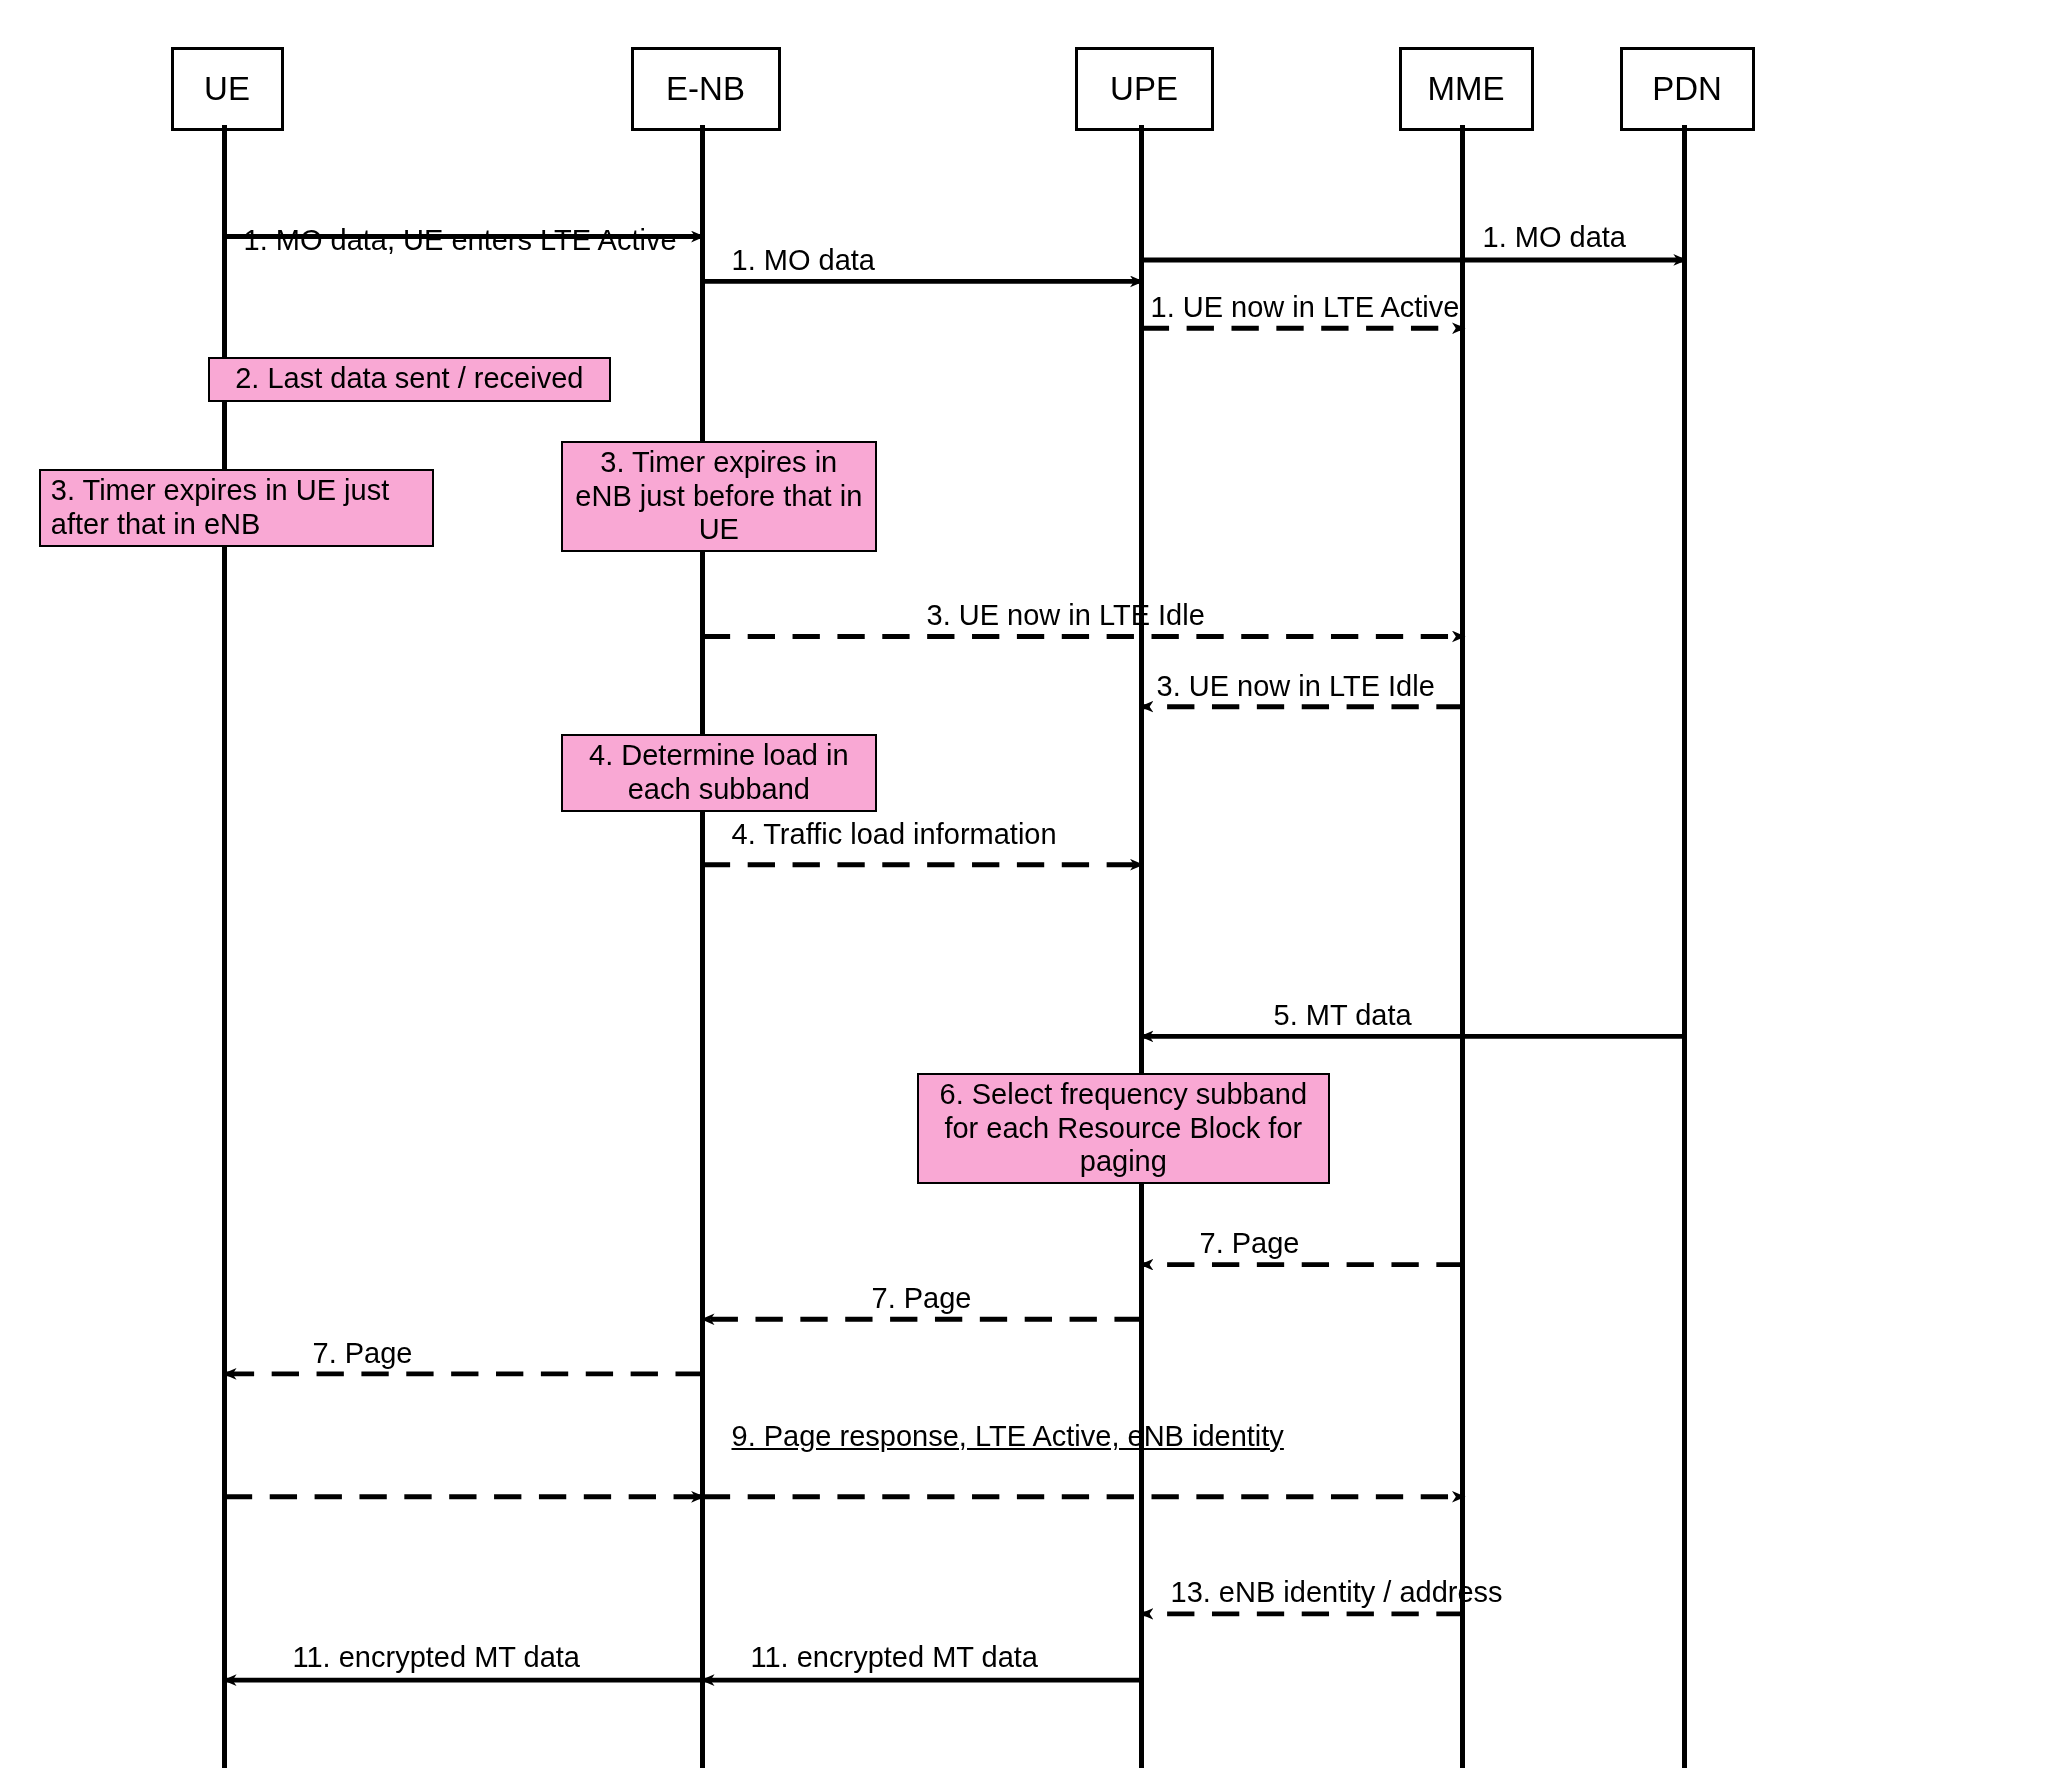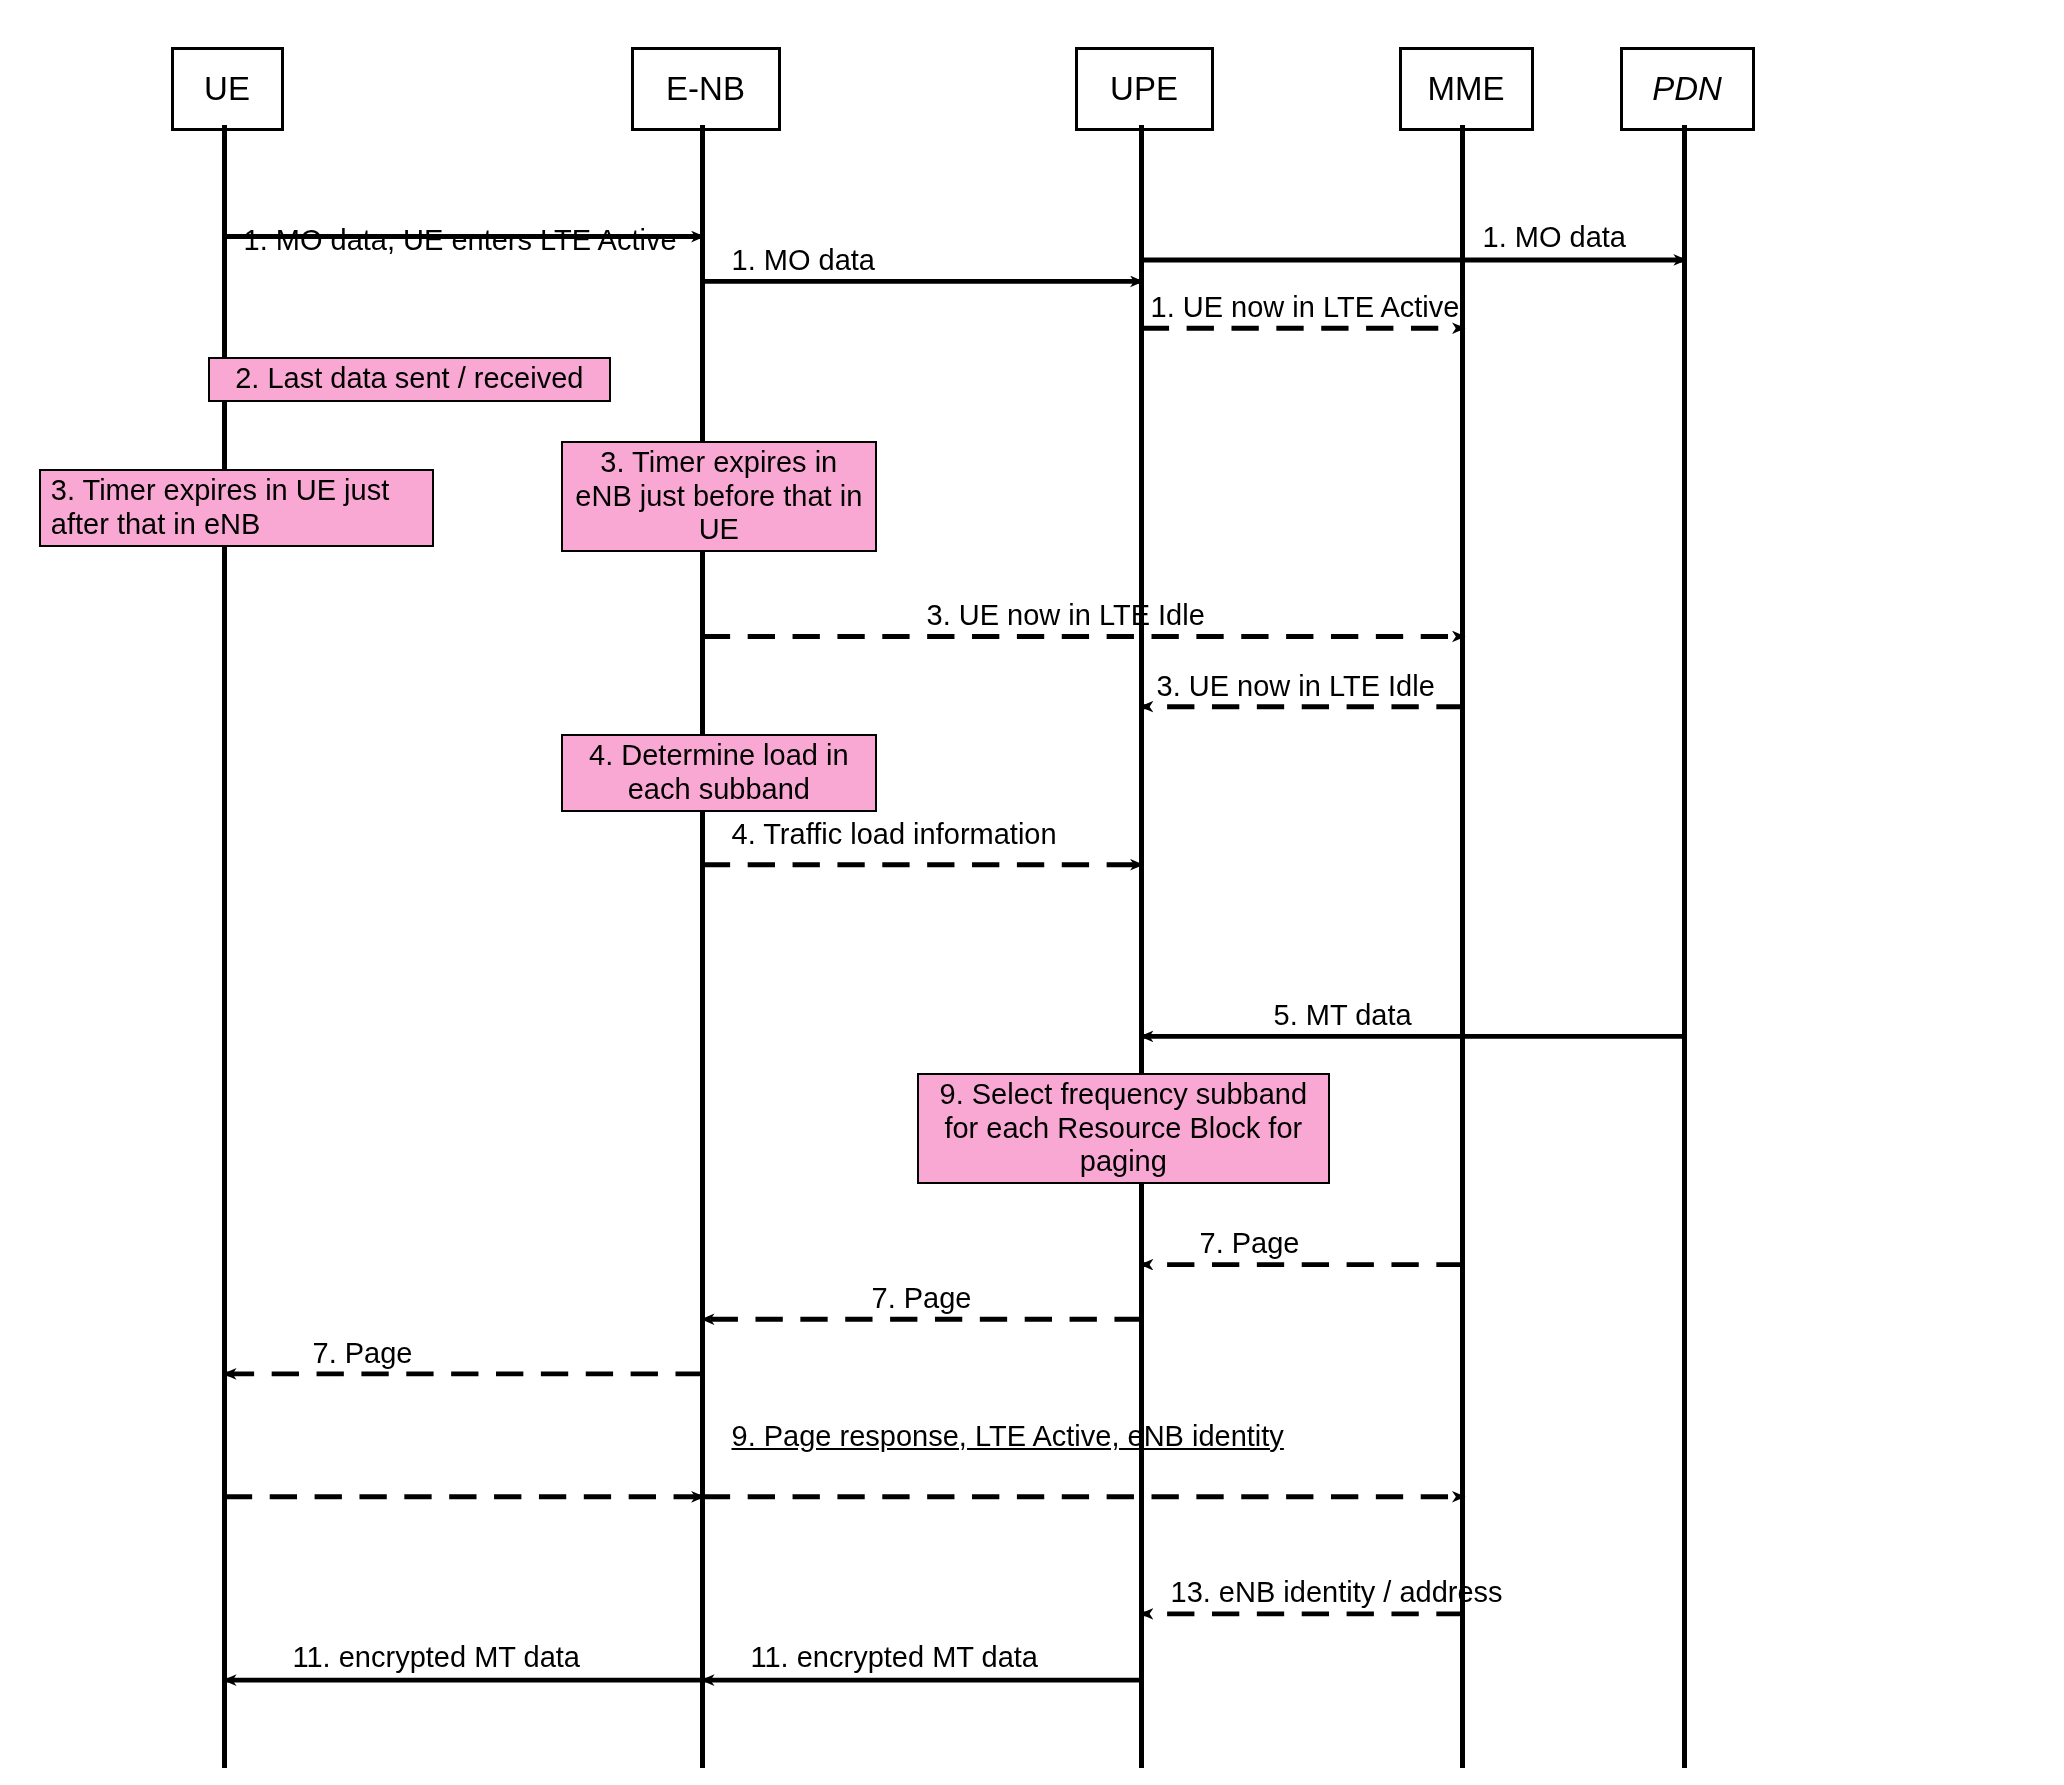--- a/index.html
+++ b/index.html
@@ -54,21 +54,21 @@
 </style>
 </head>
 <body>
 
 <div class="diagram">
 
   <div class="actor-box" style="left:151px;  top:27px; width:107px; height:78px;">UE</div>
   <div class="actor-box" style="left:611px;  top:27px; width:144px; height:78px;">E-NB</div>
   <div class="actor-box" style="left:1055px; top:27px; width:133px; height:78px;">UPE</div>
   <div class="actor-box" style="left:1379px; top:27px; width:129px; height:78px;">MME</div>
-  <div class="actor-box" style="left:1600px; top:27px; width:129px; height:78px;font-style:italic;">PDN</div>
+  <div class="actor-box" style="left:1600px; top:27px; width:129px; height:78px;">PDN</div>
 
   <div class="lifeline" style="left:202px;  top:105px; height:1643px;"></div>
   <div class="lifeline" style="left:680px;  top:105px; height:1643px;"></div>
   <div class="lifeline" style="left:1119px; top:105px; height:1643px;"></div>
   <div class="lifeline" style="left:1440px; top:105px; height:1643px;"></div>
   <div class="lifeline" style="left:1662px; top:105px; height:1643px;"></div>
 
   <svg class="arrows" viewBox="0 0 2117 1831" width="2065" height="1786">
     <defs>
       <marker id="arrow" markerWidth="14" markerHeight="14" refX="12" refY="6" orient="auto" markerUnits="userSpaceOnUse">
@@ -129,16 +129,16 @@
 
   <div class="msg-label" style="left:1151px; top:1556px;">13. eNB identity / address</div>
 
   <div class="msg-label" style="left:273px;  top:1621px;">11.  encrypted MT data</div>
   <div class="msg-label" style="left:731px;  top:1621px;">11.  encrypted MT data</div>
 
   <div class="note-box" style="left:188px; top:337px; width:380px;">2. Last data sent / received</div>
   <div class="note-box" style="left:19.5px;  top:449px; width:371px; text-align:left;">3. Timer expires in UE just after that in eNB</div>
   <div class="note-box" style="left:541px; top:421px; width:293px;">3. Timer expires in eNB just before that in UE</div>
   <div class="note-box" style="left:541px; top:714px; width:293px;">4. Determine load in each subband</div>
-  <div class="note-box" style="left:897px; top:1053px; width:390px;">9. Select frequency subband for each Resource Block for paging</div>
+  <div class="note-box" style="left:897px; top:1053px; width:390px;">6. Select frequency subband for each Resource Block for paging</div>
 
 </div>
 
 
 </body></html>

